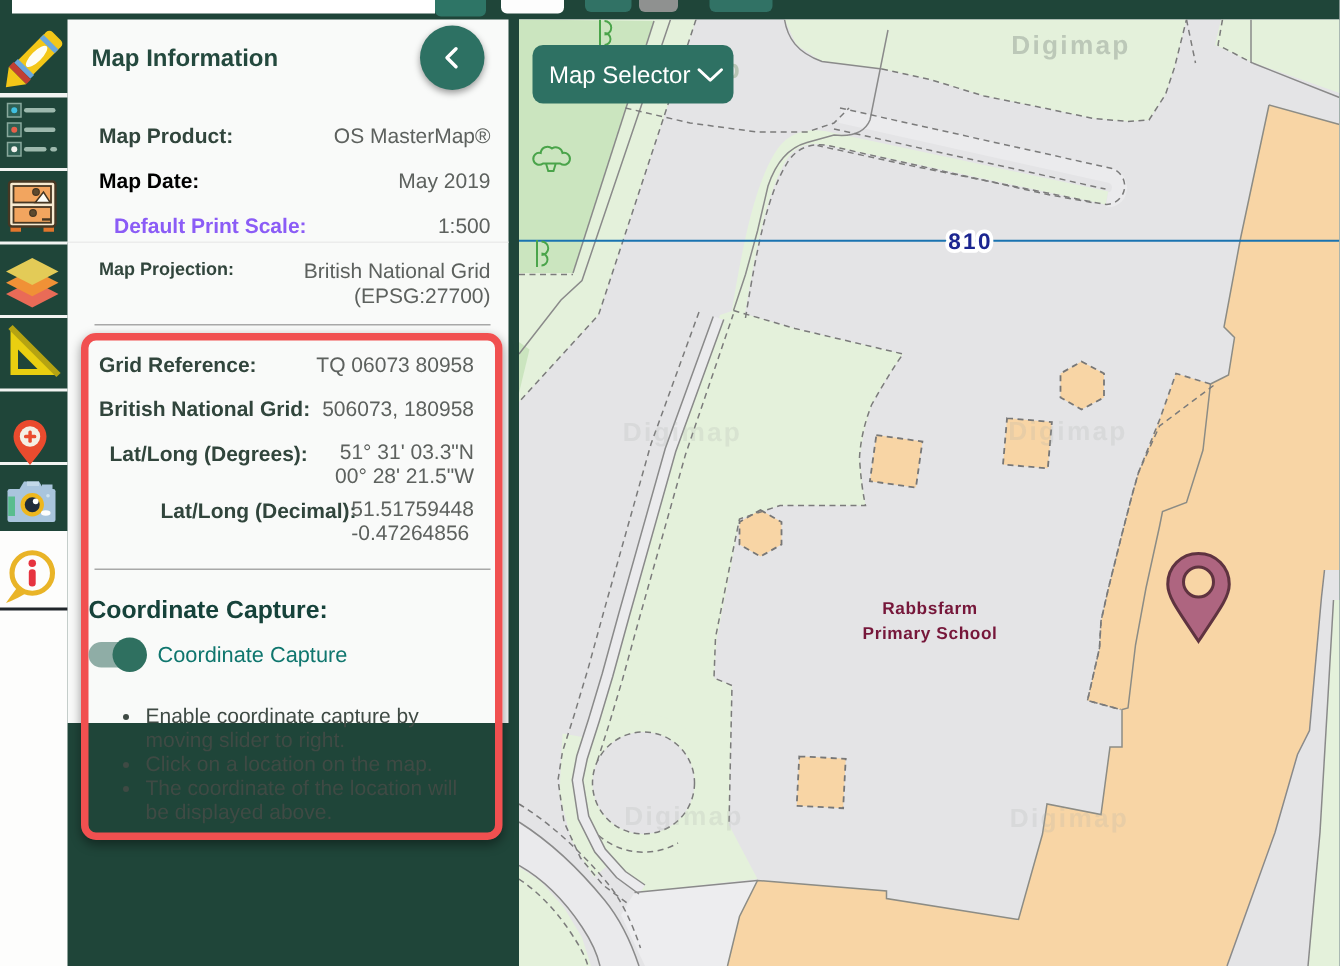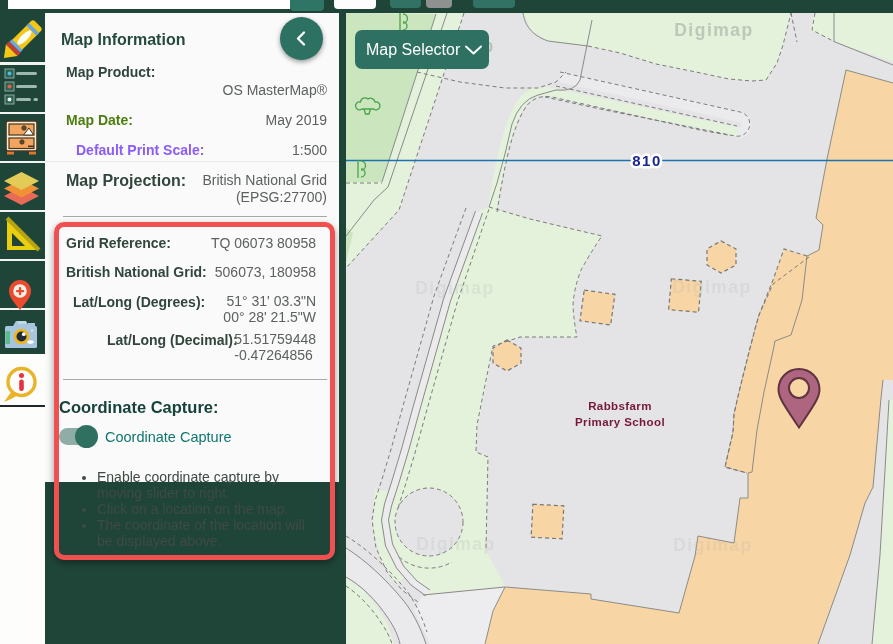--- a/index.html
+++ b/index.html
@@ -116,32 +116,32 @@
 <div class="abs" style="left:45px;top:13px;width:294px;height:469px;background:#f9faf9;">
 
   <div class="abs" style="left:16px;top:18px;font-size:16px;font-weight:bold;color:#24493e;">Map Information</div>
 
   <div class="abs" style="left:235px;top:4px;width:43px;height:43px;border-radius:50%;background:#2d7163;box-shadow:0 2px 5px rgba(0,0,0,.4);">
     <svg width="43" height="43" viewBox="0 0 43 43">
         <path d="M24 15.5 L18 21.5 L24 27.5" fill="none" stroke="#fff" stroke-width="2.3" stroke-linecap="round" stroke-linejoin="round"></path>
       </svg>
   </div>
 
-  <div class="abs" style="left:21px;top:51px;font-size:14px;font-weight:bold;color:#31453c;">Map Product:</div>
+  <div class="abs" style="left:21px;top:69px;font-size:14px;font-weight:bold;color:#31453c;">Map Product:</div>
   <div class="abs" style="right:12px;top:69px;font-size:14px;color:#5d615e;">OS MasterMap®</div>
 
-  <div class="abs" style="left:21px;top:99px;font-size:14px;font-weight:bold;color:#4d7c0f;text-align:center;">Map Date:</div>
+  <div class="abs" style="left:21px;top:99px;font-size:14px;font-weight:bold;color:#000000;text-align:center;">Map Date:</div>
   <div class="abs" style="right:12px;top:99px;font-size:14px;color:#5d615e;">May 2019</div>
 
   <div class="abs" style="left:31px;top:129px;font-size:14px;font-weight:bold;color:#8b5cf6;">Default Print Scale:</div>
   <div class="abs" style="right:12px;top:129px;font-size:14px;color:#5d615e;margin-left:20px;">1:500</div>
 
   <div class="abs" style="left:0px;top:147.5px;width:294px;height:1.5px;background:#ececec;"></div>
 
-  <div class="abs" style="left:21px;top:159px;font-size:16px;font-weight:bold;color:#31453c;">Map Projection:</div>
+  <div class="abs" style="left:21px;top:159px;font-size:12px;font-weight:bold;color:#31453c;">Map Projection:</div>
   <div class="abs" style="right:12px;top:159px;font-size:14px;color:#5d615e;text-align:right;line-height:16.5px;">British National Grid<br>(EPSG:27700)</div>
 
   <div class="abs" style="left:18px;top:203px;width:264px;height:1px;background:#a8a8a8;"></div>
 
   <div class="abs" style="left:9px;top:209px;width:271px;height:328px;border:5px solid #f15050;border-radius:10px;box-shadow:0 3px 7px rgba(0,0,0,.4);"></div>
 
   <div class="abs" style="left:21px;top:222px;font-size:14px;font-weight:bold;color:#31453c;">Grid Reference:</div>
   <div class="abs" style="right:23px;top:222px;font-size:14px;color:#5d615e;">TQ 06073 80958</div>
 
   <div class="abs" style="left:21px;top:251px;font-size:14px;font-weight:bold;color:#31453c;">British National Grid:</div>

